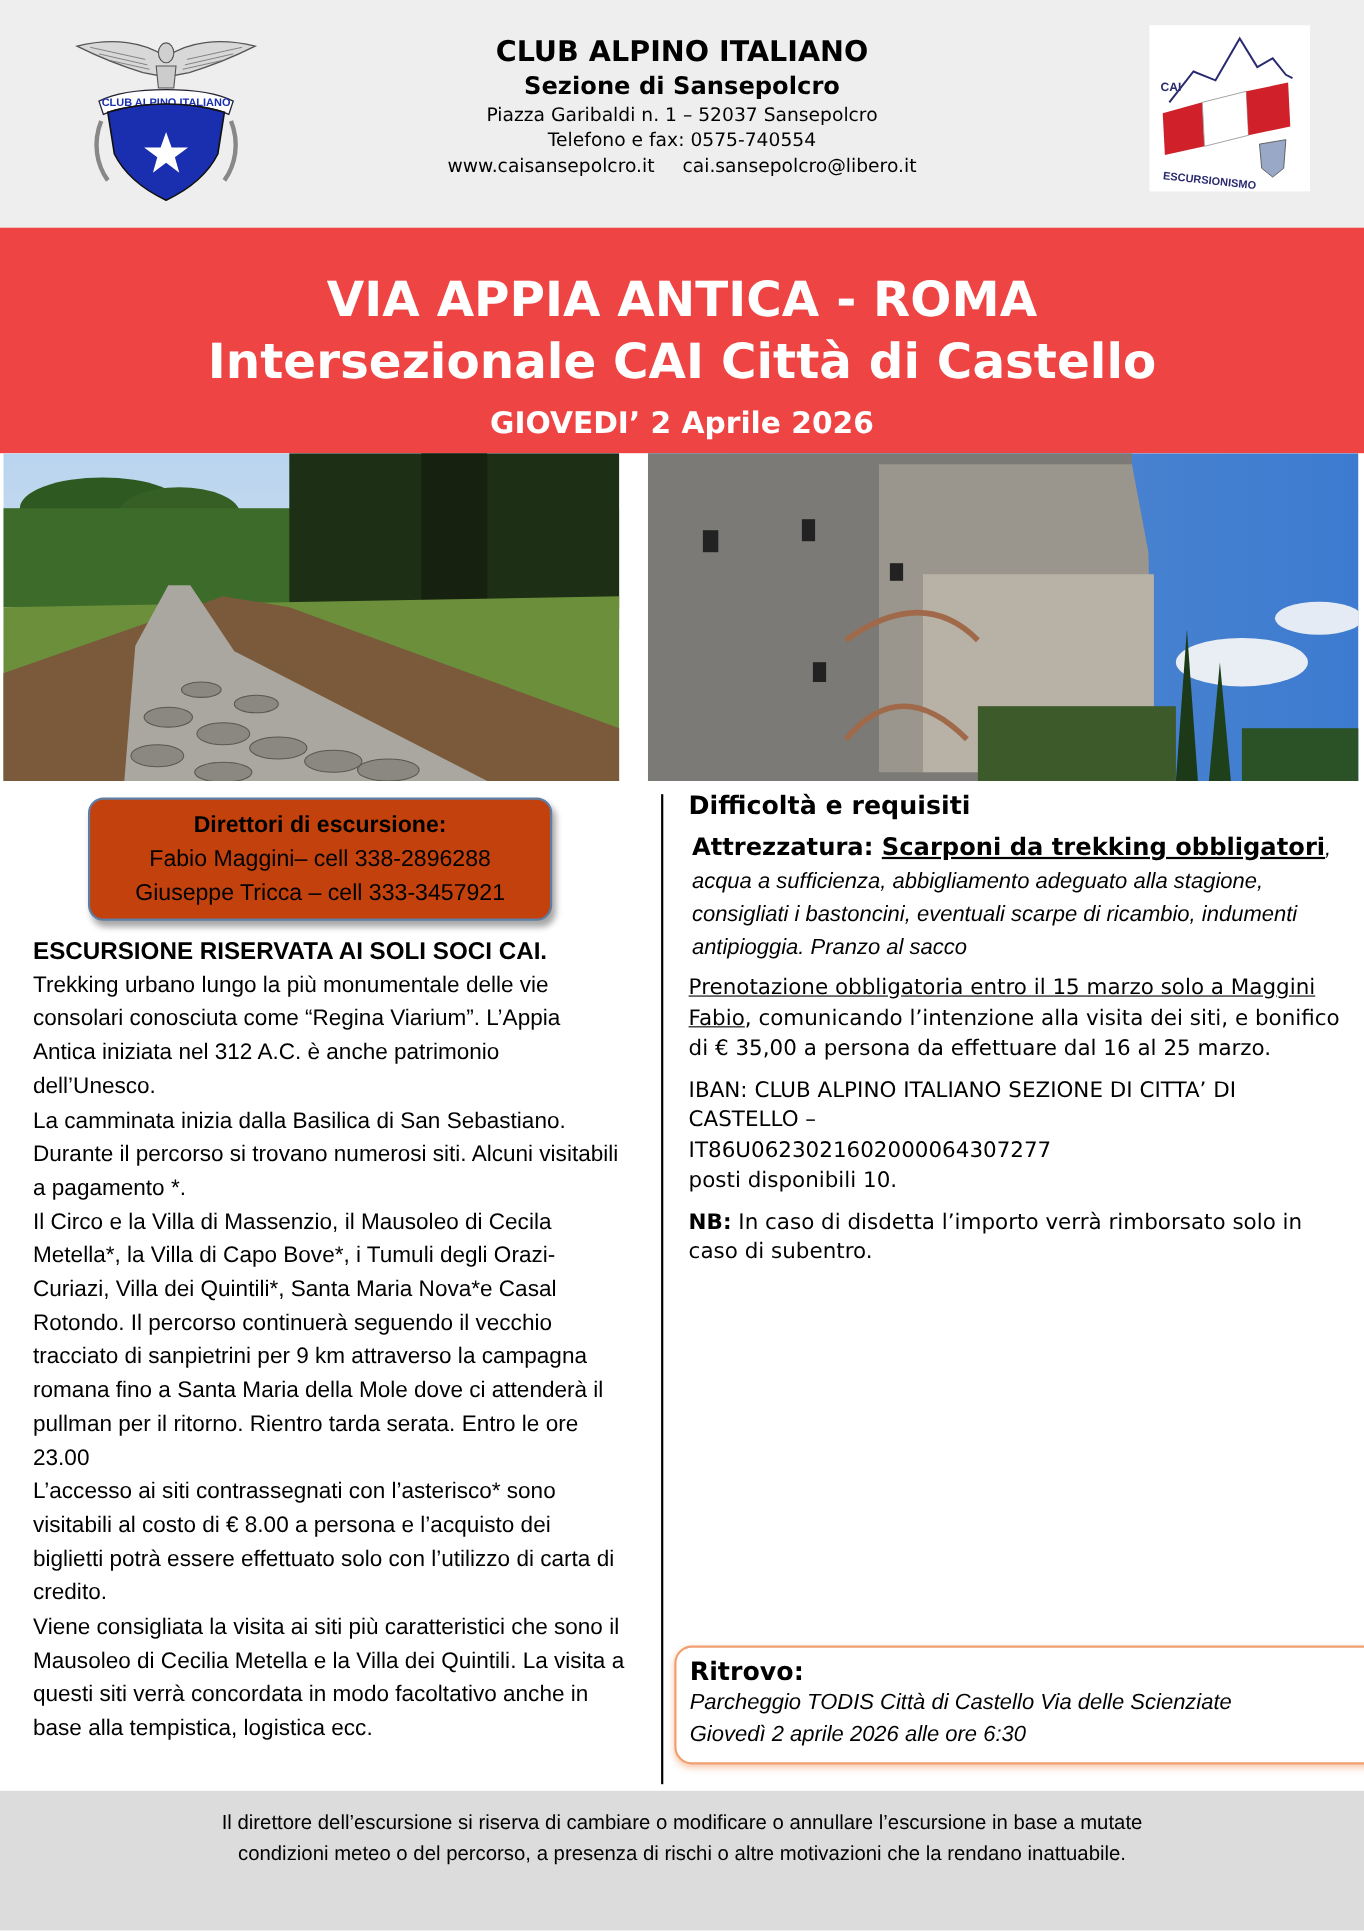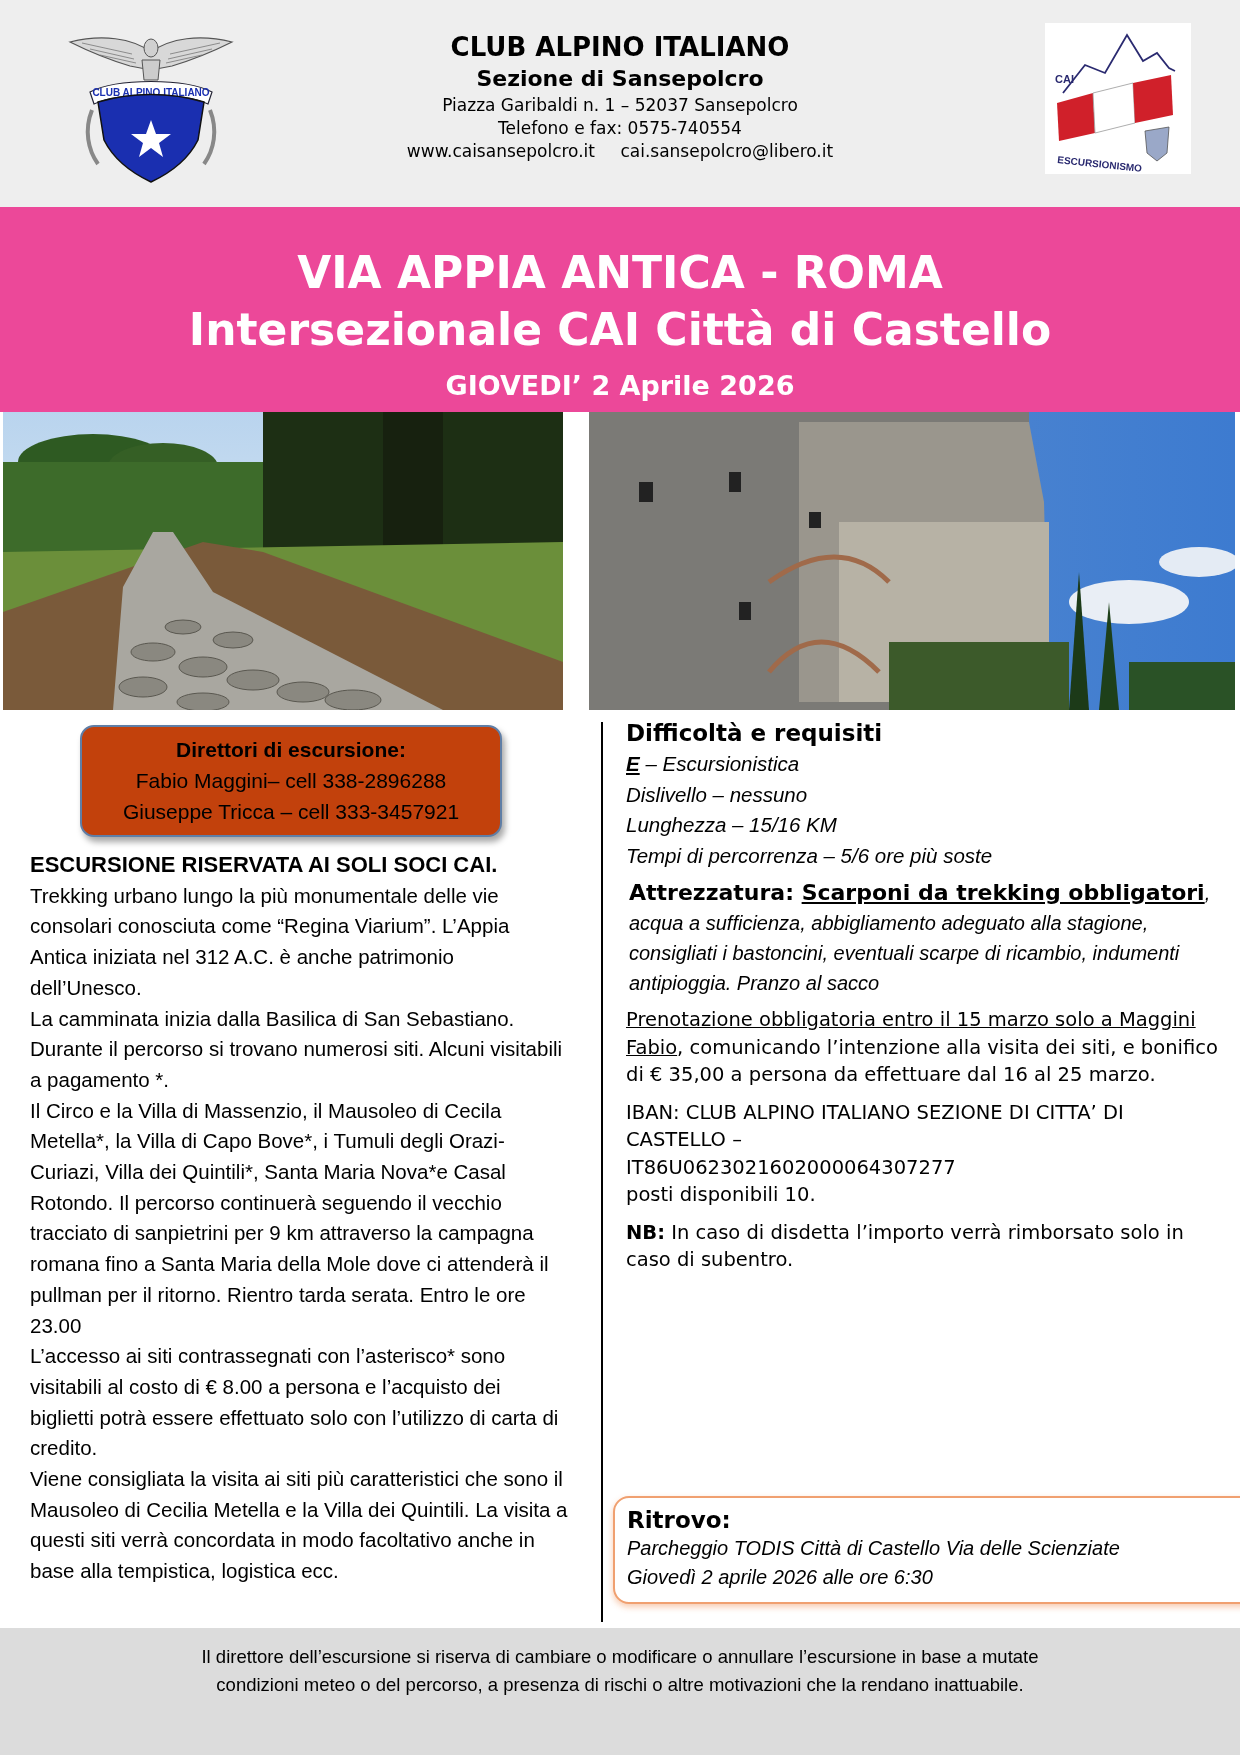--- a/index.html
+++ b/index.html
@@ -10,21 +10,21 @@
   .header { position: absolute; left: 0; top: 0; width: 1240px; height: 207px; background: #eeeeee; }
   .cai-logo { position: absolute; left: 62px; top: 30px; width: 178px; height: 155px; }
   .esc-logo { position: absolute; left: 1045px; top: 23px; width: 146px; height: 151px; background: #fff; }
   .org { position: absolute; left: 340px; top: 30px; width: 560px; text-align: center; font-family: "DejaVu Sans", sans-serif; }
   .org .name { font-size: 26px; font-weight: bold; line-height: 34px; }
   .org .section { font-size: 22px; font-weight: bold; line-height: 30px; }
   .org .line { font-size: 17px; line-height: 23px; }
   .org .contact span { margin: 0 10px; }
 
   
-  .band { position: absolute; left: 0; top: 207px; width: 1240px; height: 205px; background: #ec4899; color: #fff; text-align: center; font-family: "DejaVu Sans", sans-serif; font-weight: bold; }
+  .band { position: absolute; left: 0; top: 207px; width: 1240px; height: 205px; background: #ef4444; color: #fff; text-align: center; font-family: "DejaVu Sans", sans-serif; font-weight: bold; }
   .band .t1 { position: absolute; top: 40px; left: 0; right: 0; font-size: 44px; line-height: 52px; }
   .band .t2 { position: absolute; top: 97px; left: 0; right: 0; font-size: 44px; line-height: 52px; }
   .band .t3 { position: absolute; top: 162px; left: 0; right: 0; font-size: 27px; line-height: 34px; }
 
   
   .photo { position: absolute; top: 412px; height: 298px; overflow: hidden; }
   .photo-road { left: 3px; width: 560px; }
   .photo-castle { left: 589px; width: 646px; }
 
   
@@ -184,26 +184,20 @@
   <p>La camminata inizia dalla Basilica di San Sebastiano. Durante il percorso si trovano numerosi siti. Alcuni visitabili a pagamento *.</p>
   <p>Il Circo e la Villa di Massenzio, il Mausoleo di Cecila Metella*, la Villa di Capo Bove*, i Tumuli degli Orazi-Curiazi, Villa dei Quintili*, Santa Maria Nova*e Casal Rotondo. Il percorso continuerà seguendo il vecchio tracciato di sanpietrini per 9 km attraverso la campagna romana fino a Santa Maria della Mole dove ci attenderà il pullman per il ritorno. Rientro tarda serata. Entro le ore 23.00</p>
   <p>L’accesso ai siti contrassegnati con l’asterisco* sono visitabili al costo di € 8.00 a persona e l’acquisto dei biglietti potrà essere effettuato solo con l’utilizzo di carta di credito.</p>
   <p>Viene consigliata la visita ai siti più caratteristici che sono il Mausoleo di Cecilia Metella e la Villa dei Quintili. La visita a questi siti verrà concordata in modo facoltativo anche in base alla tempistica, logistica ecc.</p>
 </div>
 
 <div class="divider"></div>
 
 <div class="right-col">
   <div class="req-title">Difficoltà e requisiti</div>
-  <div class="req-list">
-    <div><span class="u">E</span><span> – Escursionistica</span></div>
-    <div>Dislivello – nessuno</div>
-    <div>Lunghezza – 15/16 KM</div>
-    <div>Tempi di percorrenza – 5/6 ore più soste</div>
-  </div>
 
   <div class="equip">
     <span class="eq-label">Attrezzatura: </span><span class="eq-req">Scarponi da trekking obbligatori</span><span class="eq-rest">, acqua a sufficienza, abbigliamento adeguato alla stagione, consigliati i bastoncini, eventuali scarpe di ricambio, indumenti antipioggia. Pranzo al sacco</span>
   </div>
 
   <div class="sans booking">
     <span class="u">Prenotazione obbligatoria entro il 15 marzo solo a Maggini Fabio</span><span>, comunicando l’intenzione alla visita dei siti, e bonifico di € 35,00 a persona da effettuare dal 16 al 25 marzo.</span>
   </div>
 
   <div class="sans iban">

